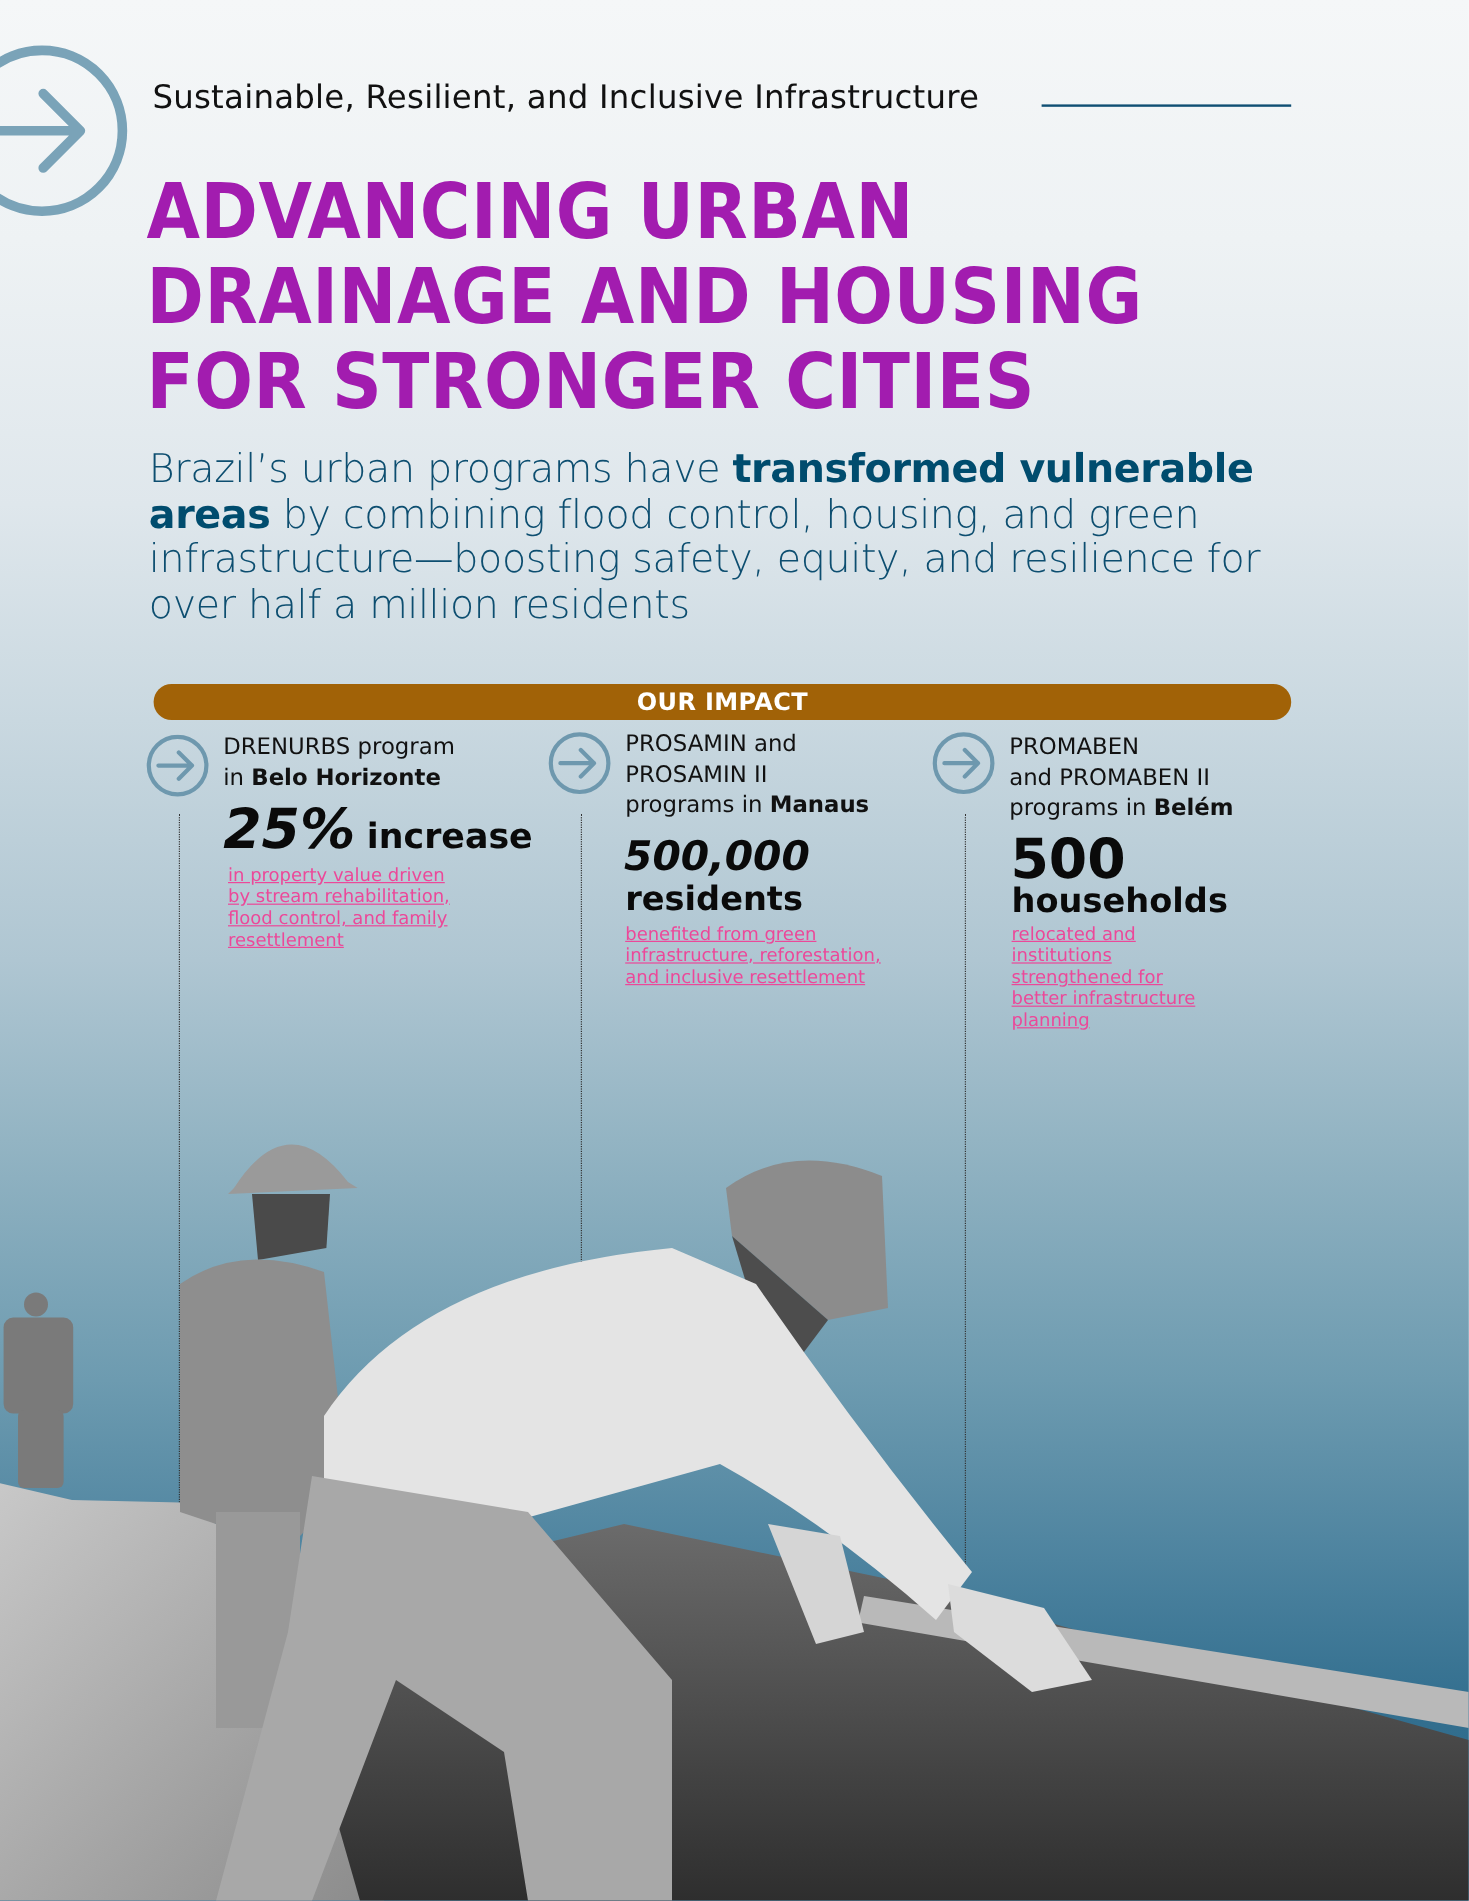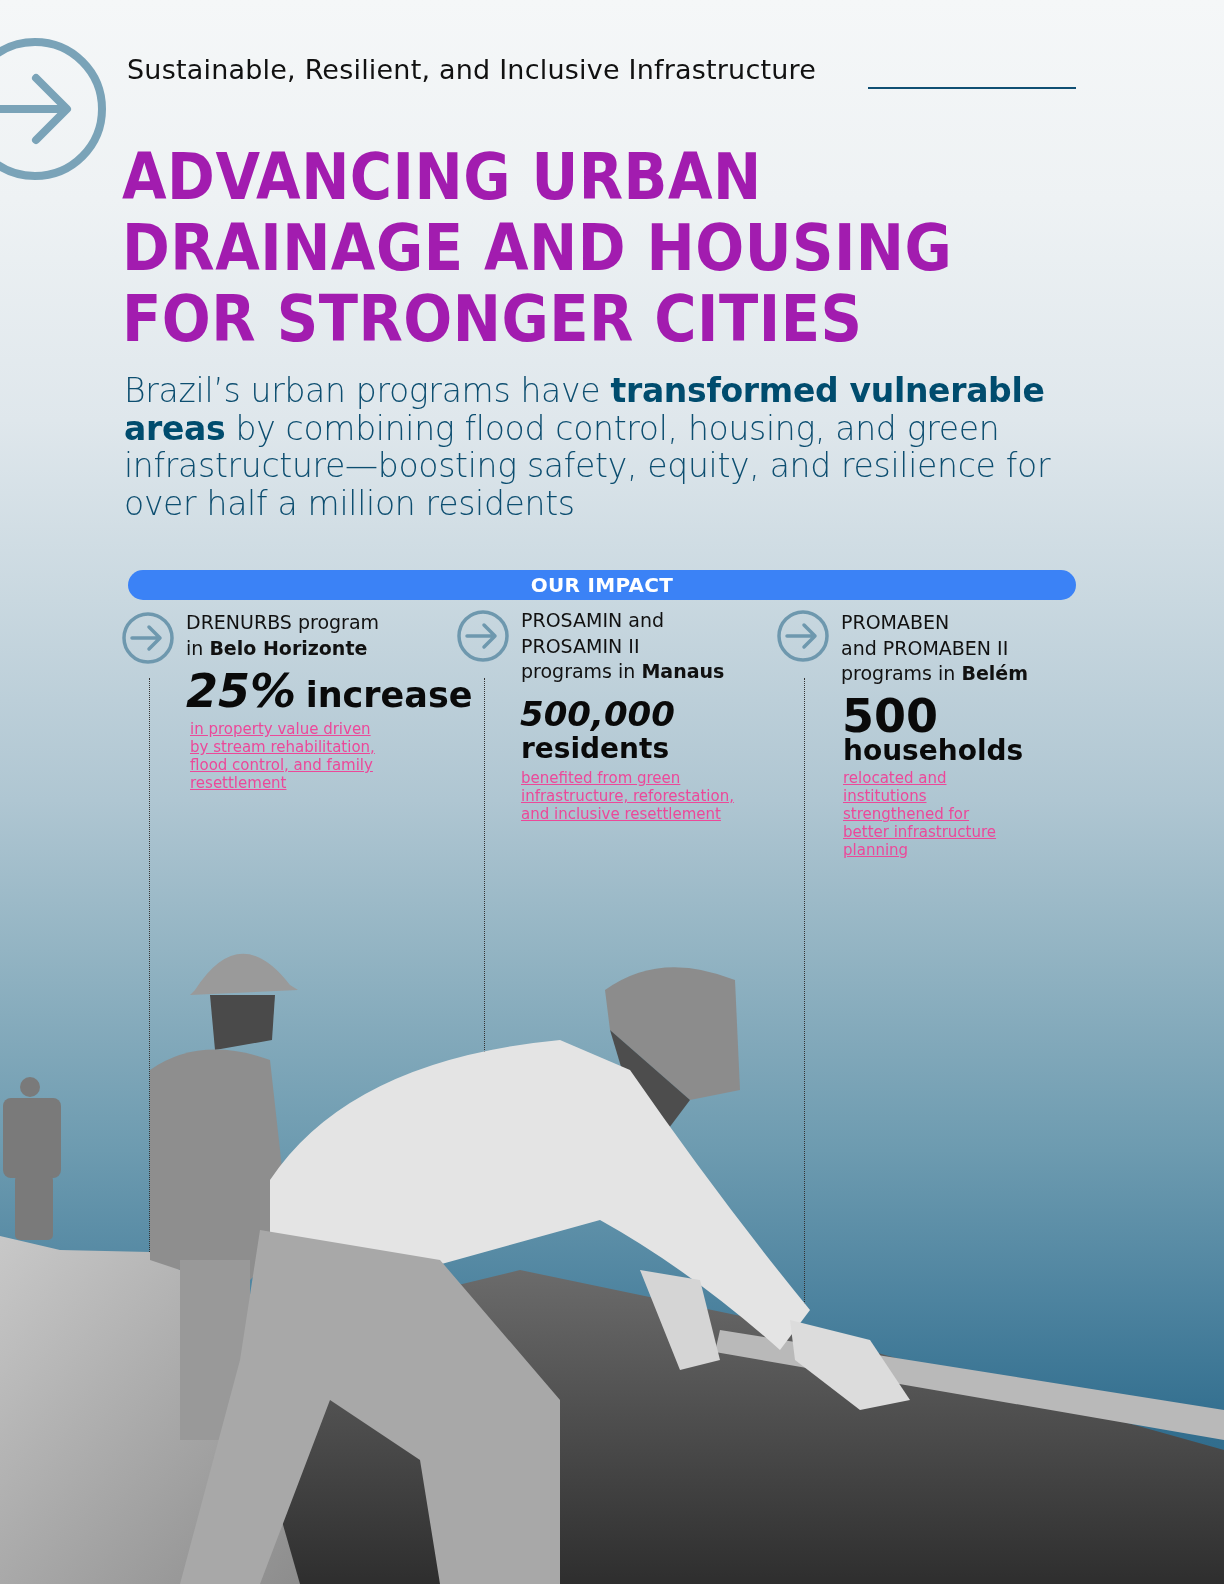--- a/index.html
+++ b/index.html
@@ -9,21 +9,21 @@
     font-family: "DejaVu Sans", sans-serif;
     background: linear-gradient(180deg,
       #f5f7f8 0px, #eef2f4 200px, #dfe7ec 420px, #c9d8e0 600px,
       #afc6d2 800px, #93b4c3 950px, #6d9bb0 1150px, #4d839f 1300px,
       #336f8f 1420px, #2a6586 1584px);
   }
   .hero-arrow {
     position: absolute; left: -38px; top: 36px; width: 146px; height: 146px;
   }
   .kicker {
-    position: absolute; left: 127px; top: 54px;
+    position: absolute; left: 127px; top: 66px;
     font-size: 27px; color: #111; letter-spacing: 0.2px;
   }
   .kicker-rule {
     position: absolute; left: 868px; top: 87px; width: 208px; height: 2px;
     background: #0f4f73;
   }
   .title {
     position: absolute; left: 122px; top: 142px; width: 1000px;
     font-family: "DejaVu Sans", sans-serif; font-weight: 900;
     font-size: 64px; line-height: 71px; color: #a21caf;
@@ -31,21 +31,21 @@
   }
   .title span { display: block; white-space: nowrap; transform-origin: left; }
   .lead {
     position: absolute; left: 124px; top: 372px; width: 980px;
     font-size: 33px; line-height: 37.5px; color: #0d4e70;
     font-weight: 300; letter-spacing: -0.3px;
   }
   .lead b { font-weight: 700; color: #004c6e; }
   .impact-bar {
     position: absolute; left: 128px; top: 570px; width: 948px; height: 30px;
-    background: #3b82f6; border-radius: 15px;
+    background: #a16207; border-radius: 15px;
     color: #fff; text-align: center; font-weight: 700; font-size: 20px;
     line-height: 30px; letter-spacing: 0.3px;
   }
   .col { position: absolute; top: 612px; }
   .col .icon { position: absolute; width: 56px; height: 56px; }
   .col .vline {
     position: absolute; width: 0; border-left: 1px dotted #333;
   }
   .col .head {
     position: absolute; font-size: 19px; line-height: 25.5px; color: #111;
@@ -90,21 +90,21 @@
     <circle cx="28" cy="26" r="24" fill="none" stroke="#6e98ae" stroke-width="3.5"></circle>
     <path d="M12 26 H40 M29 15 L40 26 L29 37" fill="none" stroke="#6e98ae" stroke-width="3.5" stroke-linecap="round" stroke-linejoin="round"></path>
   </svg>
   <div class="vline" style="left:149px; top:66px; height:574px;"></div>
   <div class="head" style="left:186px; top:-2px;">
     <div>DRENURBS program</div>
     <div><span>in </span><b>Belo Horizonte</b></div>
   </div>
   <div class="big" style="left:186px; top:52px;">
     <span style="font-size:46px;font-style:italic;">25%</span>
-    <span style="font-size:35px; margin-left:4px;text-align:center;">increase</span>
+    <span style="font-size:29px; margin-left:4px;text-align:center;">increase</span>
   </div>
   <div class="sub" style="left:190px; top:108px;">
     <div>in property value driven</div>
     <div>by stream rehabilitation,</div>
     <div>flood control, and family</div>
     <div>resettlement</div>
   </div>
 </div>
 
 <div class="col" style="left:0;">

